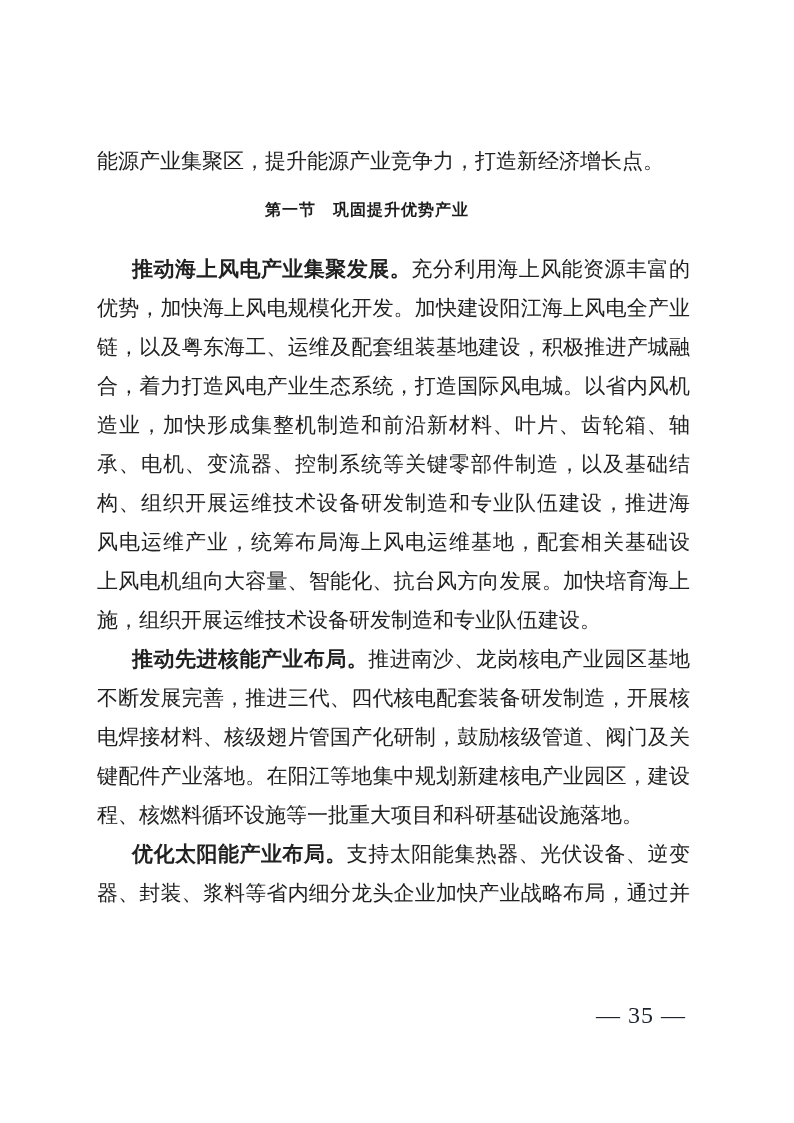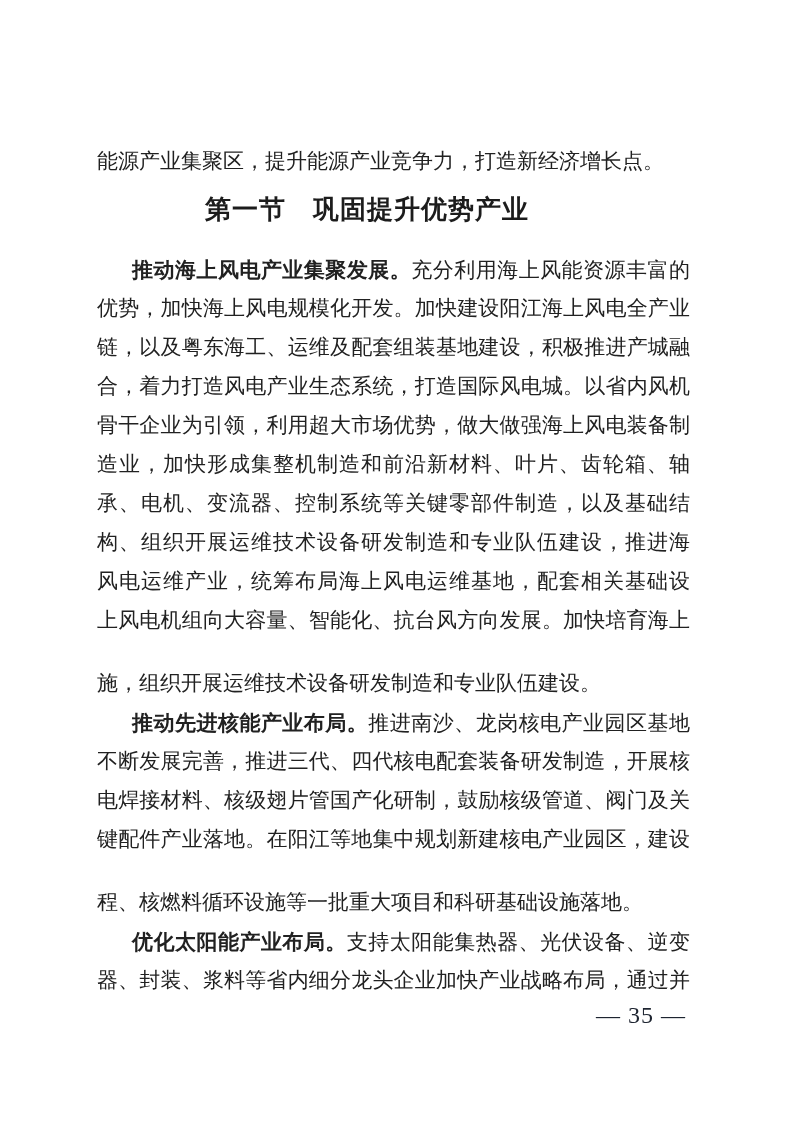--- a/index.html
+++ b/index.html
@@ -25,21 +25,21 @@
   }
   .section-heading {
     position: absolute;
     left: 0;
     top: 190px;
     width: 734px;
     height: 39px;
     line-height: 39px;
     margin: 0;
     text-align: center;
-    font-size: 26px;
+    font-size: 16px;
     font-weight: bold;
     font-family: "Liberation Sans", sans-serif;
     letter-spacing: 1px;
     color: #1c1c1c;
   }
   .doc-body {
     position: absolute;
     left: 97px;
     top: 250px;
     width: 593px;
@@ -48,28 +48,27 @@
     height: 39px;
     line-height: 39px;
     font-size: 21px;
     text-align: justify;
     text-align-last: justify;
     overflow: hidden;
   }
   .line.last {
     text-align: left;
     text-align-last: left;
-    margin-top: 24px;
   }
   .line.indent {
     text-indent: 35px;
   }
   .lead {
     font-weight: bold;
-    font-family: Liberation Sans, sans-serif;
+    font-family: Liberation Mono, monospace;
   }
   .page-number {
     position: absolute;
     top: 1000px;
     right: 108px;
     height: 30px;
     line-height: 30px;
     font-size: 24px;
     letter-spacing: 1px;
     color: #1d2430;
@@ -81,21 +80,20 @@
 <div class="page">
   <div class="intro-line">能源产业集聚区，提升能源产业竞争力，打造新经济增长点。</div>
 
   <h2 class="section-heading">第一节　巩固提升优势产业</h2>
 
   <div class="doc-body" id="doc-body">
       <div class="line indent"><span class="lead">推动海上风电产业集聚发展。</span><span>充分利用海上风能资源丰富的</span></div>
       <div class="line"><span>优势，加快海上风电规模化开发。加快建设阳江海上风电全产业</span></div>
       <div class="line"><span>链，以及粤东海工、运维及配套组装基地建设，积极推进产城融</span></div>
       <div class="line"><span>合，着力打造风电产业生态系统，打造国际风电城。以省内风机</span></div>
-      <div class="line"><span>骨干企业为引领，利用超大市场优势，做大做强海上风电装备制</span></div>
       <div class="line"><span>造业，加快形成集整机制造和前沿新材料、叶片、齿轮箱、轴</span></div>
       <div class="line"><span>承、电机、变流器、控制系统等关键零部件制造，以及基础结</span></div>
       <div class="line"><span>构、组织开展运维技术设备研发制造和专业队伍建设，推进海</span></div>
       <div class="line"><span>风电运维产业，统筹布局海上风电运维基地，配套相关基础设</span></div>
       <div class="line"><span>上风电机组向大容量、智能化、抗台风方向发展。加快培育海上</span></div>
       <div class="line last"><span>施，组织开展运维技术设备研发制造和专业队伍建设。</span></div>
       <div class="line indent"><span class="lead">推动先进核能产业布局。</span><span>推进南沙、龙岗核电产业园区基地</span></div>
       <div class="line"><span>不断发展完善，推进三代、四代核电配套装备研发制造，开展核</span></div>
       <div class="line"><span>电焊接材料、核级翅片管国产化研制，鼓励核级管道、阀门及关</span></div>
       <div class="line"><span>键配件产业落地。在阳江等地集中规划新建核电产业园区，建设</span></div>

